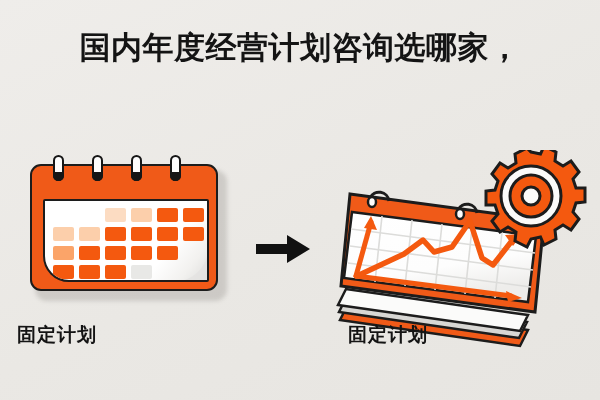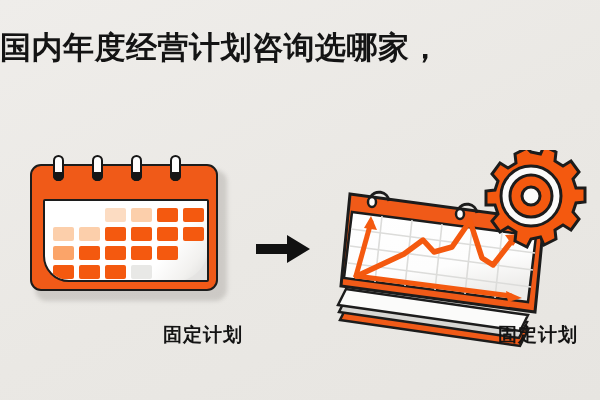--- a/index.html
+++ b/index.html
@@ -21,20 +21,21 @@
     background: linear-gradient(155deg, #efedea 0%, #eae8e4 55%, #e7e5e1 100%);
     overflow: hidden;
   }
 
   
   .headline {
     position: absolute;
     left: 0;
     top: 26px;
     width: 600px;
+    text-align: center;
     color: #141414;
     font-weight: bold;
     font-size: 31px;
     line-height: 43px;
     letter-spacing: 0.5px;
     white-space: nowrap;
   }
   .headline .hl-line { display: block; }
 
   
@@ -42,21 +43,21 @@
     position: absolute;
     top: 150px;
   }
   .panel-left  { left: 12px;  width: 226px; }
   .panel-right { left: 330px; width: 262px; }
 
   .caption {
     position: absolute;
     top: 322px;
     width: 226px;
-    text-align: right;
+    text-align: left;
     font-weight: bold;
     font-size: 19px;
     color: #151515;
     letter-spacing: 1px;
   }
   .caption-left  { left: 17px; }
   .caption-right { left: 348px; width: 230px; }
 
   
   .cal {

